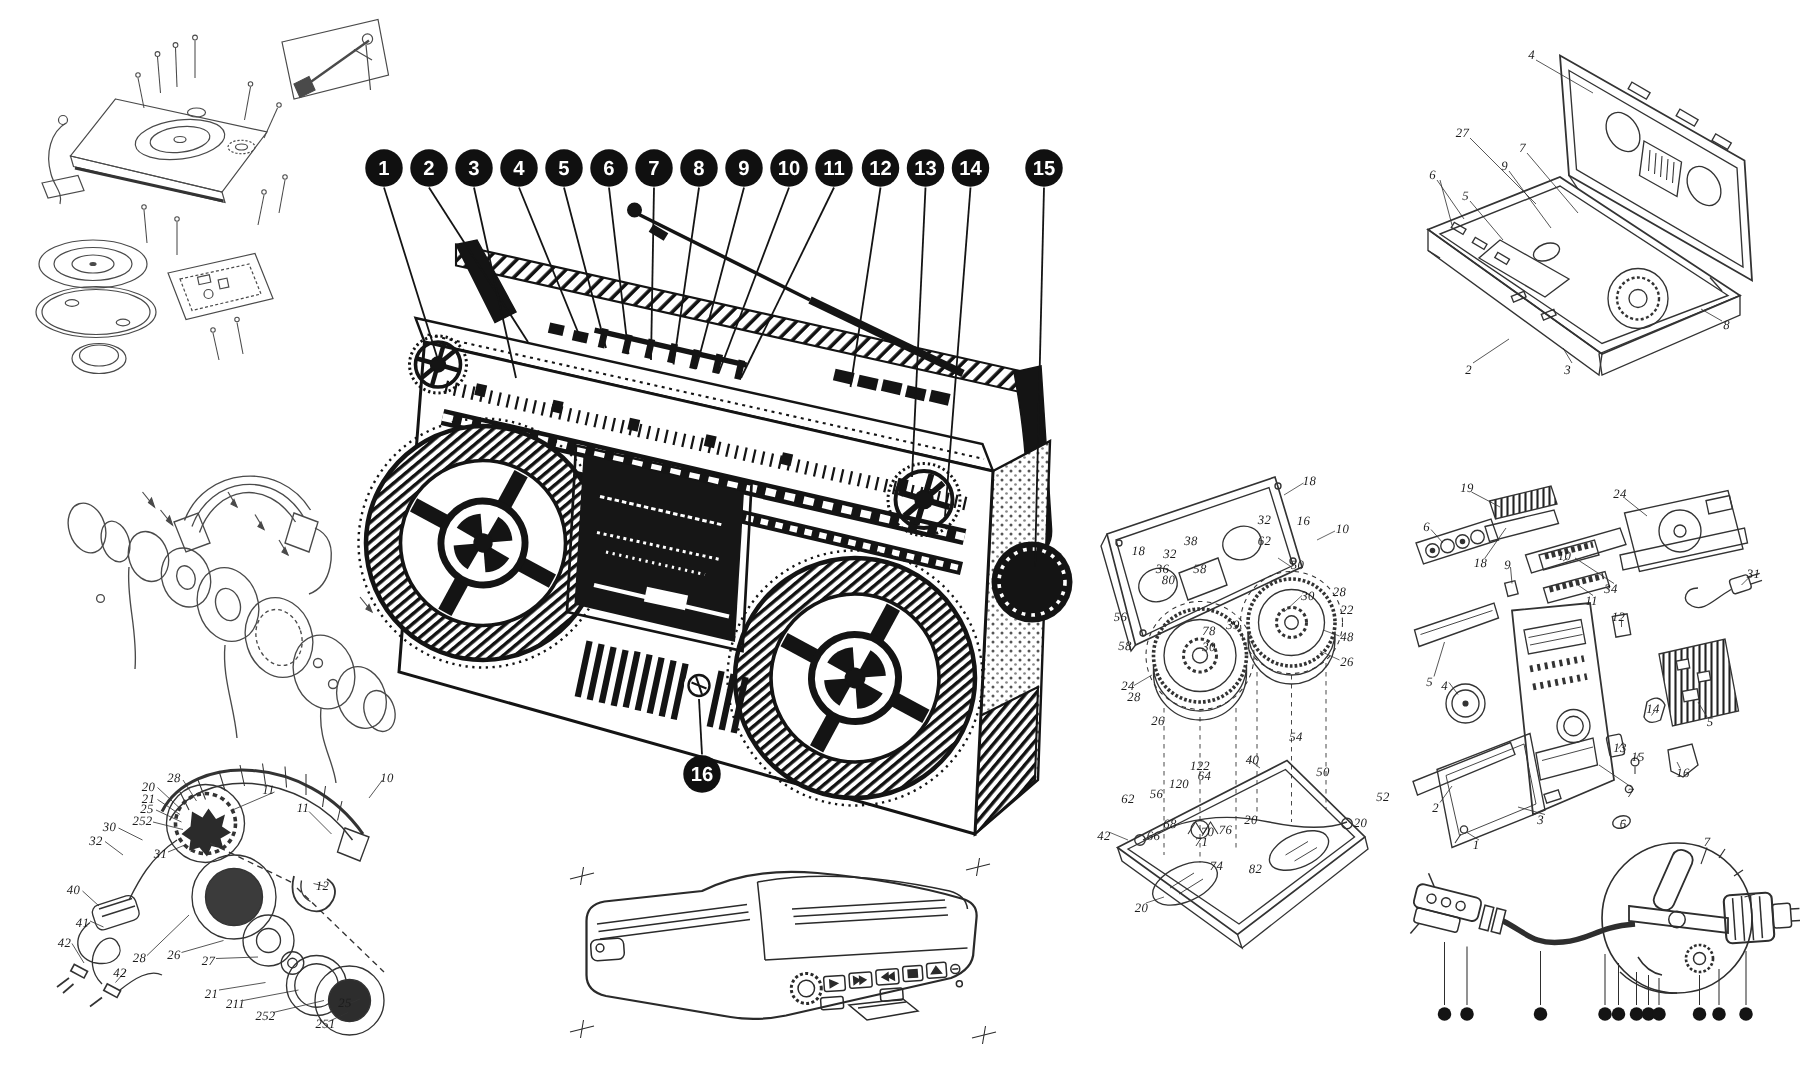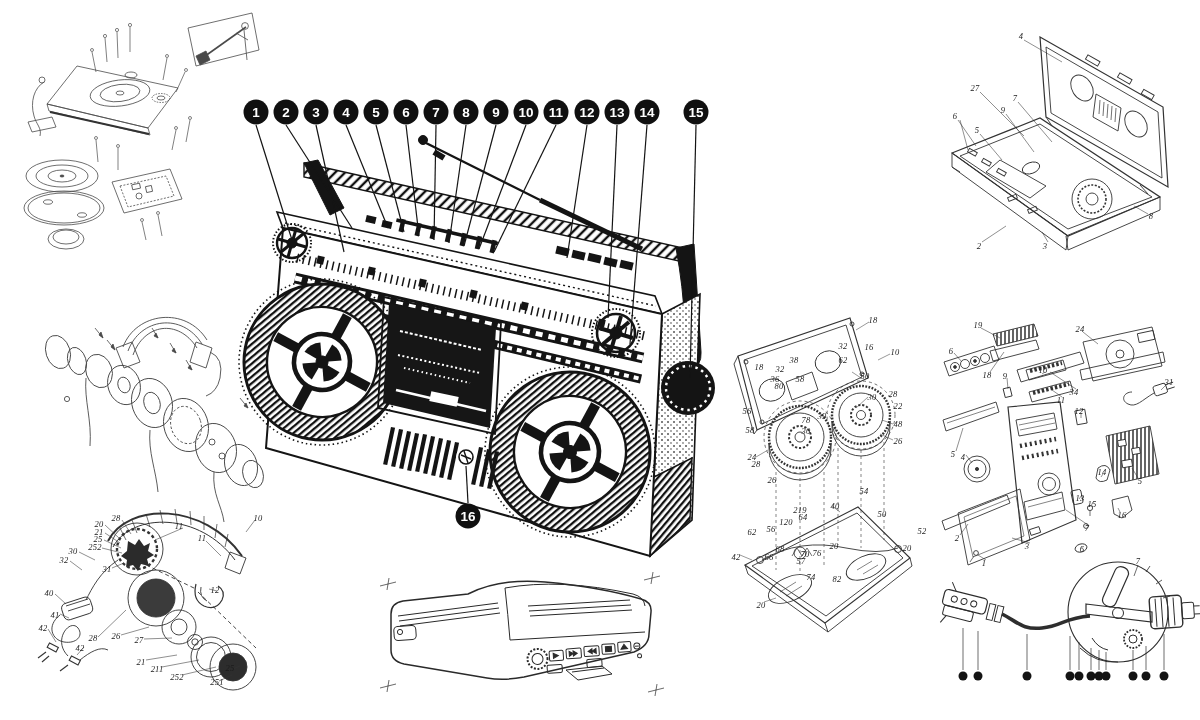--- a/index.html
+++ b/index.html
@@ -786,33 +786,33 @@
       <span class="pl" style="left: 898px; top: 406px;">22</span>
       <span class="pl" style="left: 898px; top: 424px;">48</span>
       <span class="pl" style="left: 898px; top: 441px;">26</span>
       <span class="pl" style="left: 806px; top: 431px;">30</span>
       <span class="pl" style="left: 752px; top: 457px;">24</span>
       <span class="pl" style="left: 756px; top: 464px;">28</span>
       <span class="pl" style="left: 772px; top: 480px;">26</span>
       <span class="pl" style="left: 864px; top: 491px; text-align: right;">54</span>
       <span class="pl" style="left: 835px; top: 506px;">40</span>
       <span class="pl" style="left: 882px; top: 514px;">50</span>
-      <span class="pl" style="left: 800px; top: 510px;">219</span>
+      <span class="pl" style="left: 800px; top: 510px;">122</span>
       <span class="pl" style="left: 786px; top: 522px;">120</span>
       <span class="pl" style="left: 803px; top: 517px;">64</span>
       <span class="pl" style="left: 771px; top: 529px;">56</span>
       <span class="pl" style="left: 752px; top: 532px;">62</span>
       <span class="pl" style="left: 736px; top: 557px;">42</span>
       <span class="pl" style="left: 769px; top: 557px;">66</span>
       <span class="pl" style="left: 780px; top: 549px;">68</span>
       <span class="pl" style="left: 805px; top: 554px;">70</span>
       <span class="pl" style="left: 817px; top: 553px;">76</span>
       <span class="pl" style="left: 837px; top: 540px; margin-top: 39px;">82</span>
       <span class="pl" style="left: 834px; top: 546px;">20</span>
-      <span class="pl" style="left: 801px; top: 561px;">57</span>
+      <span class="pl" style="left: 801px; top: 561px;">71</span>
       <span class="pl" style="left: 811px; top: 577px;">74</span>
       <span class="pl" style="left: 900px; top: 531px; margin-left: 22px;">52</span>
       <span class="pl" style="left: 907px; top: 548px;">20</span>
       <span class="pl" style="left: 761px; top: 605px;">20</span>
     </div>
 <div>
 
 <span class="pl" style="left: 978px; top: 325px;">19</span>
       <span class="pl" style="left: 951px; top: 351px;">6</span>
       <span class="pl" style="left: 987px; top: 375px;">18</span>

